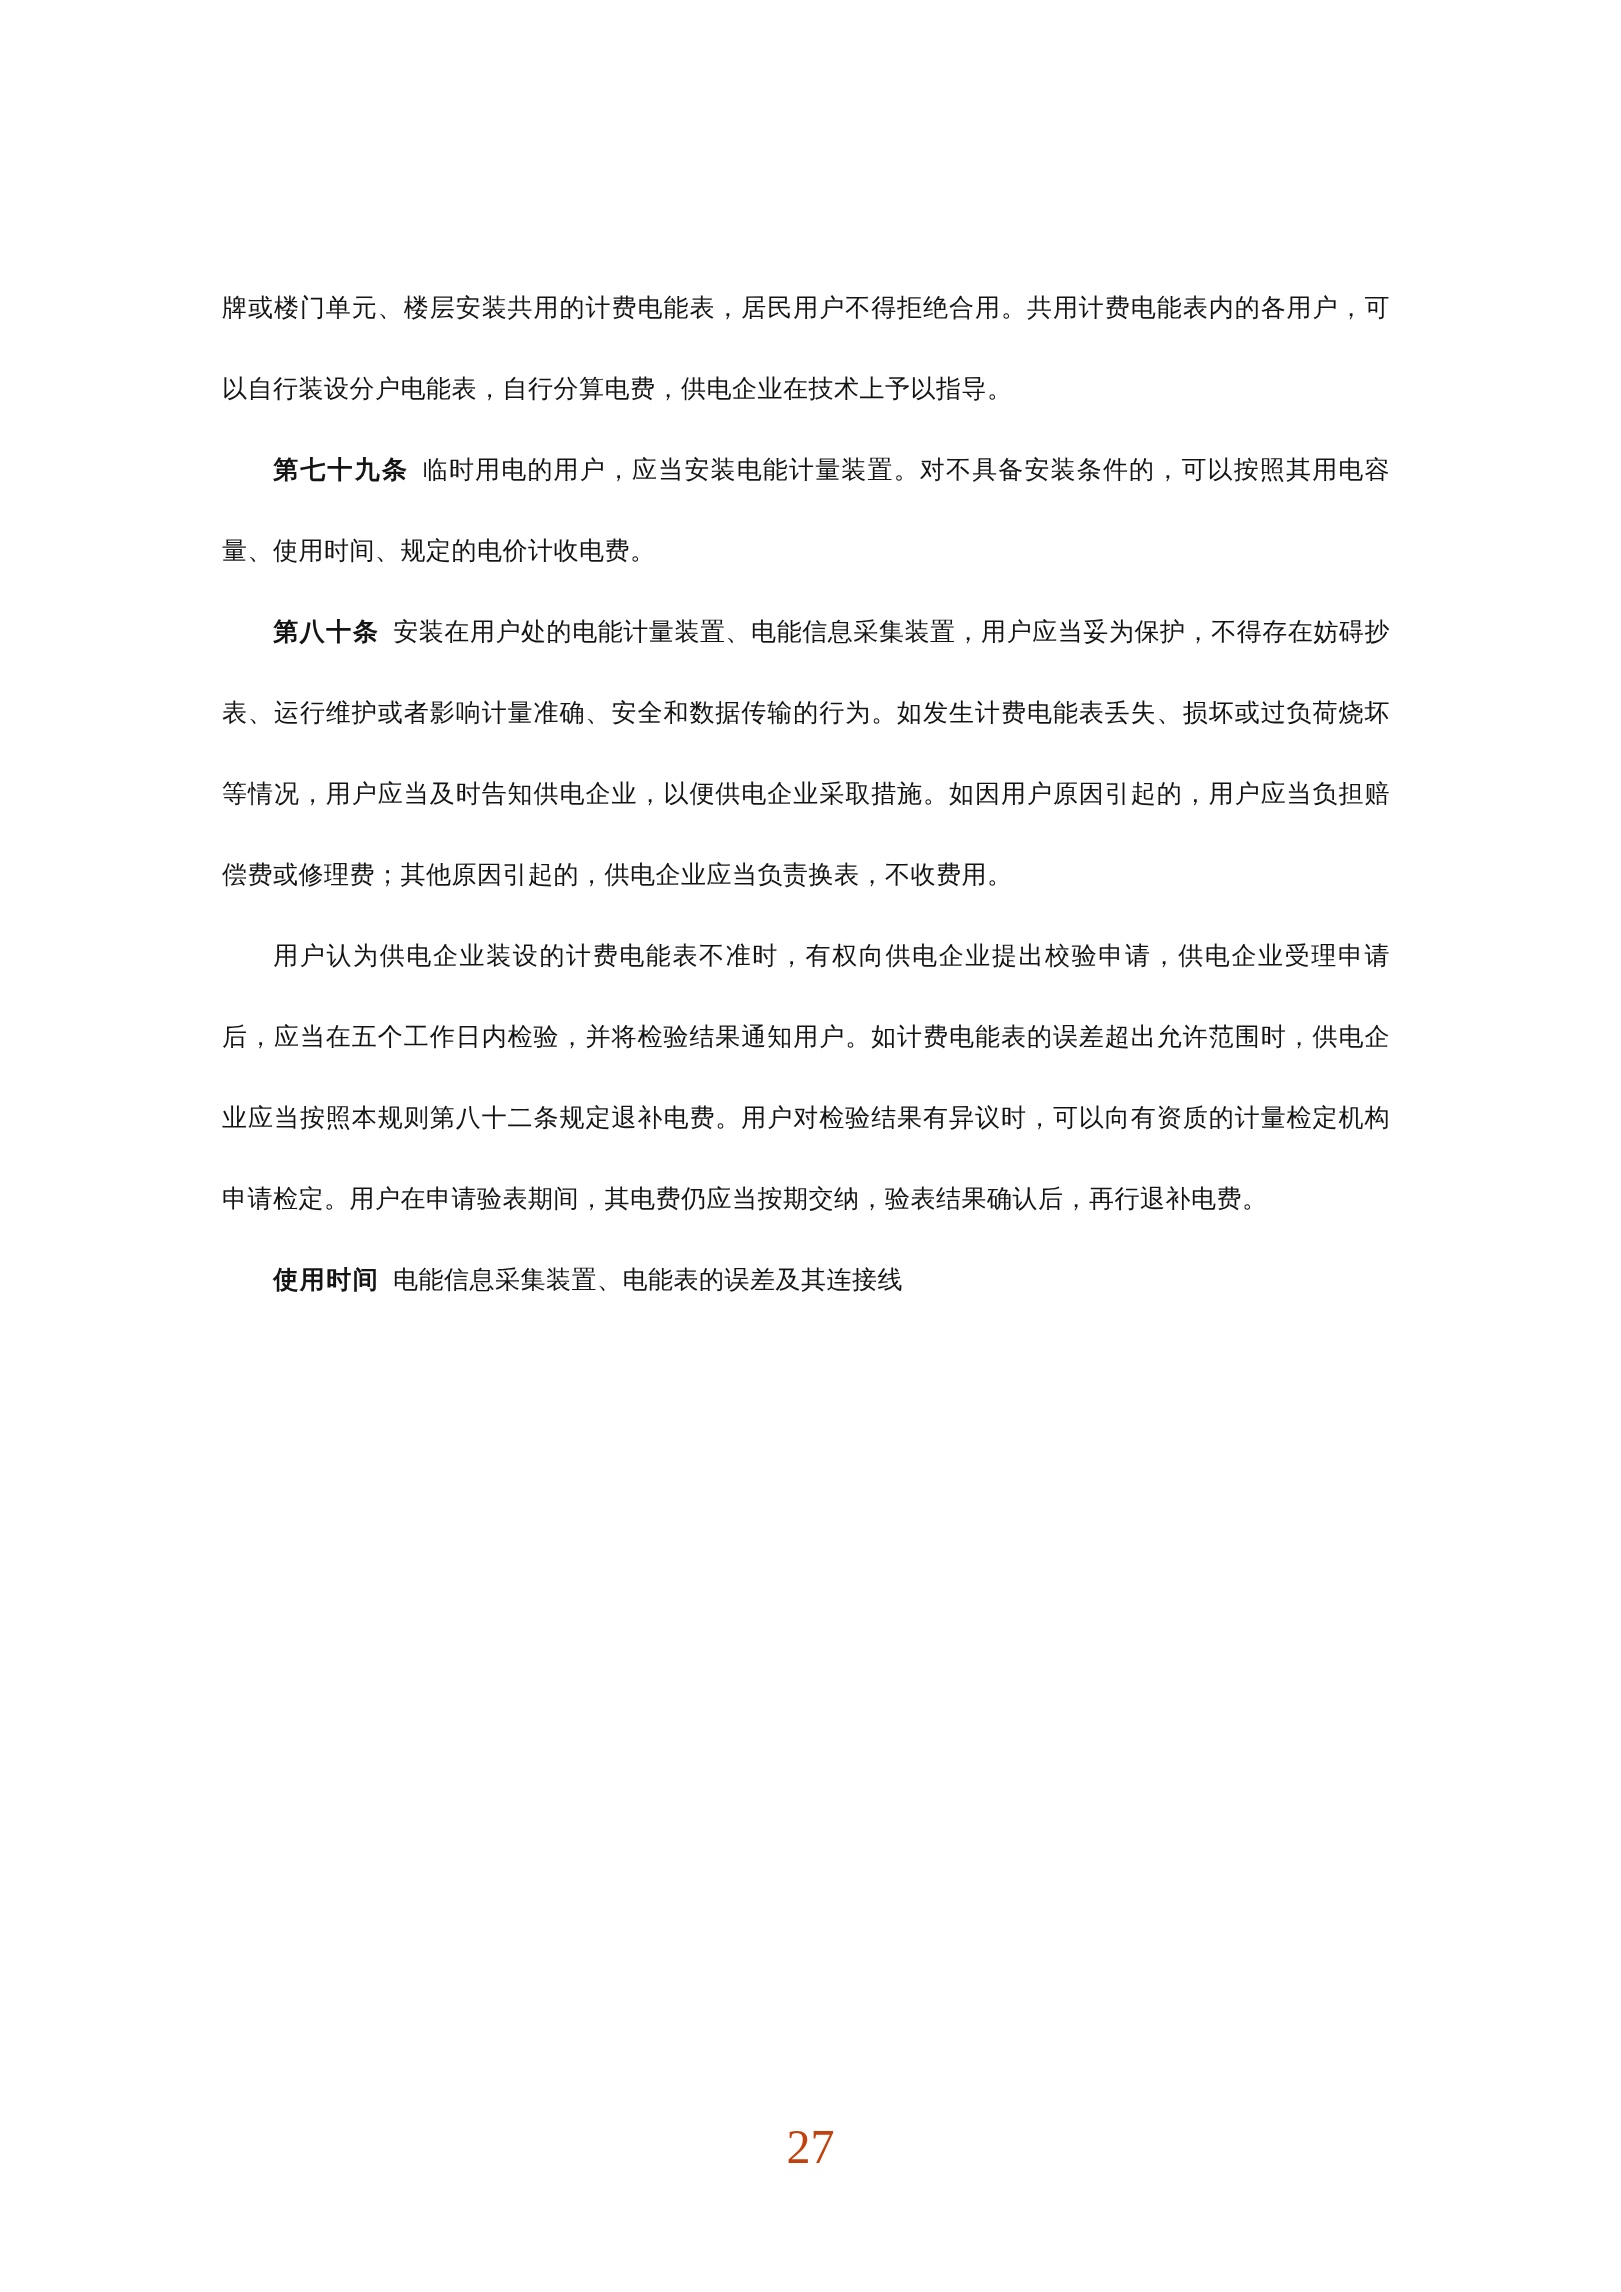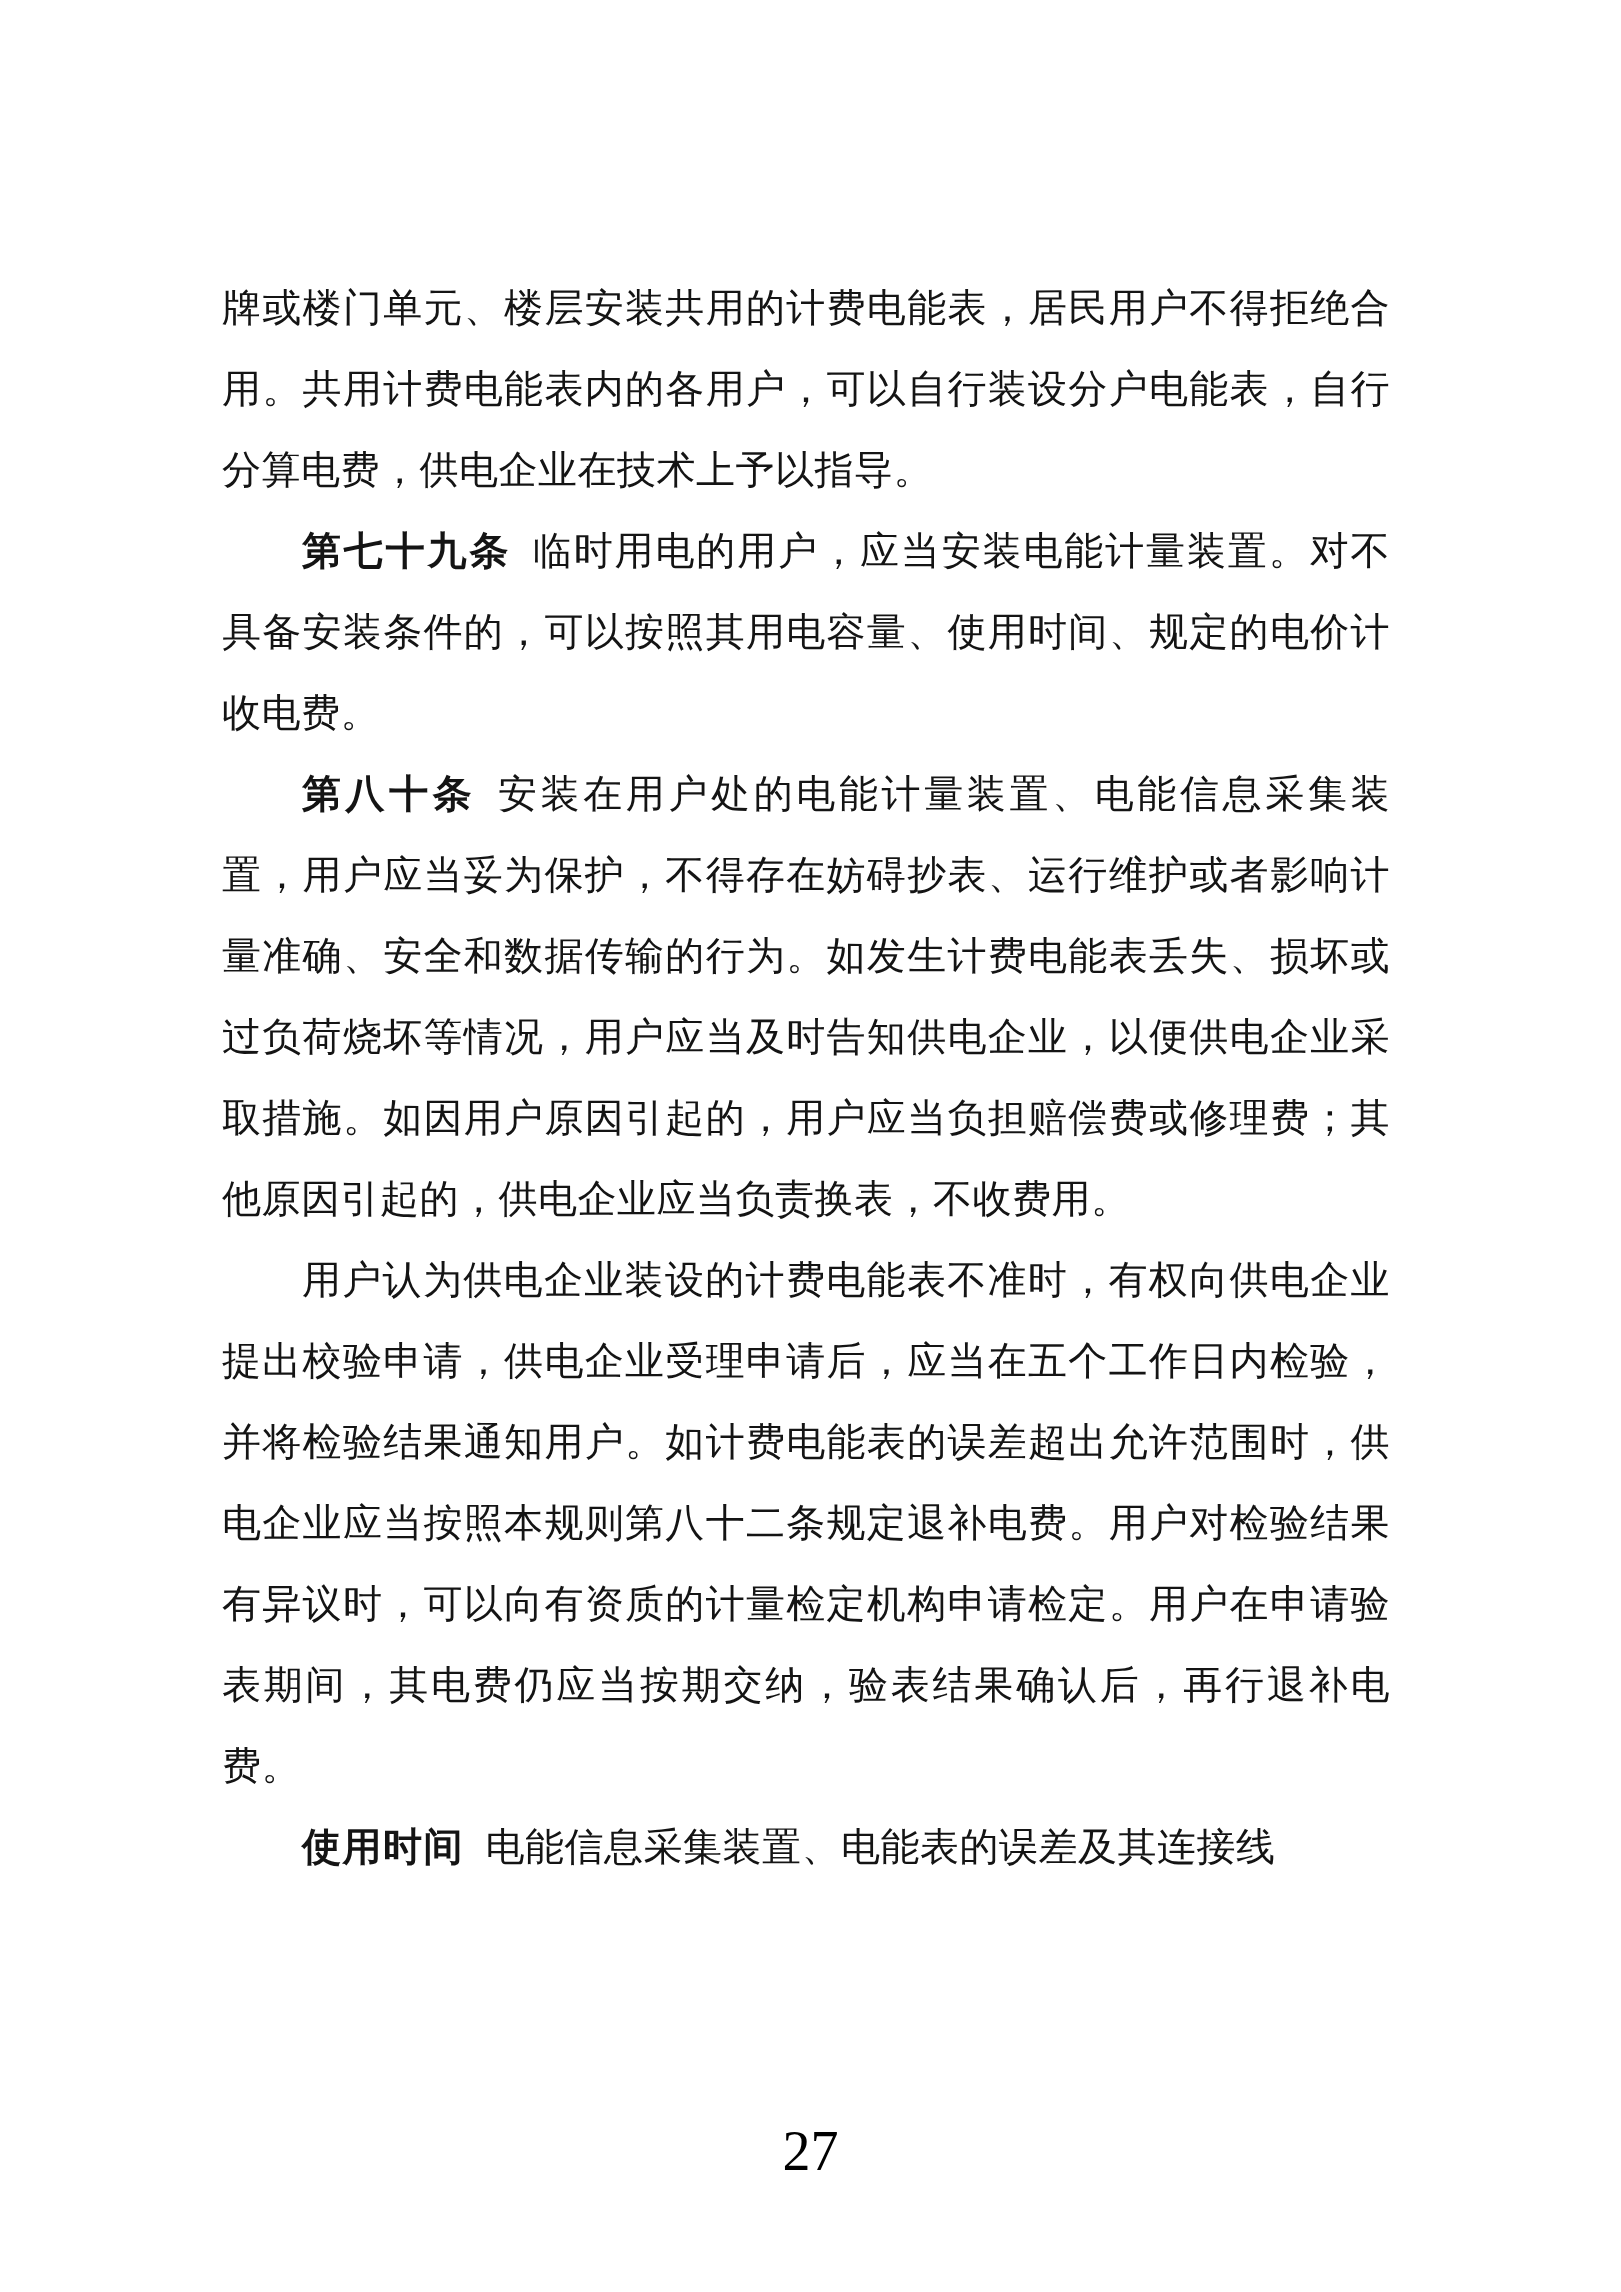--- a/index.html
+++ b/index.html
@@ -14,21 +14,21 @@
     background: #ffffff;
     overflow: hidden;
     font-family: "Liberation Serif", "DejaVu Serif", serif;
     color: #141414;
   }
   .doc-body {
     position: absolute;
     left: 222px;
     top: 267px;
     width: 1168px;
-    font-size: 39px;
+    font-size: 25px;
     line-height: 81px;
     text-align: justify;
     text-justify: inter-ideograph;
     -moz-text-align-last: auto;
     letter-spacing: 0.5px;
   }
   .para {
     margin: 0;
     padding: 0;
     text-indent: 2.05em;
@@ -45,23 +45,23 @@
   .term:empty {
     display: none;
     margin: 0;
   }
   .page-footer {
     position: absolute;
     left: 0;
     top: 2123px;
     width: 100%;
     text-align: center;
-    font-size: 56px;
+    font-size: 48px;
     line-height: 1;
-    color: #000000;
+    color: #c2410c;
   }
 </style>
 </head>
 <body>
 
 <div class="page">
 
   <div class="doc-body">
 
     <p class="para no-indent"><span>牌或楼门单元、楼层安装共用的计费电能表，居民用户不得拒绝合用。共用计费电能表内的各用户，可以自行装设分户电能表，自行分算电费，供电企业在技术上予以指导。</span></p>

